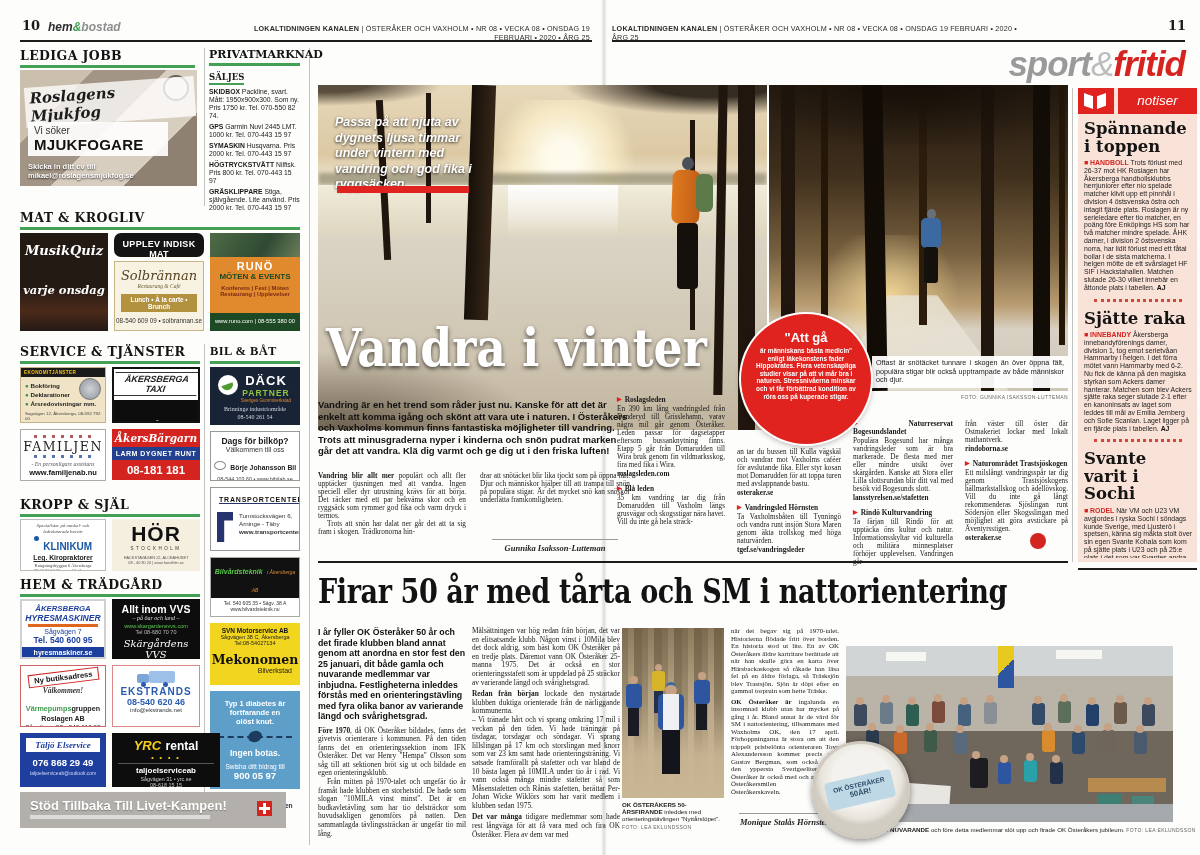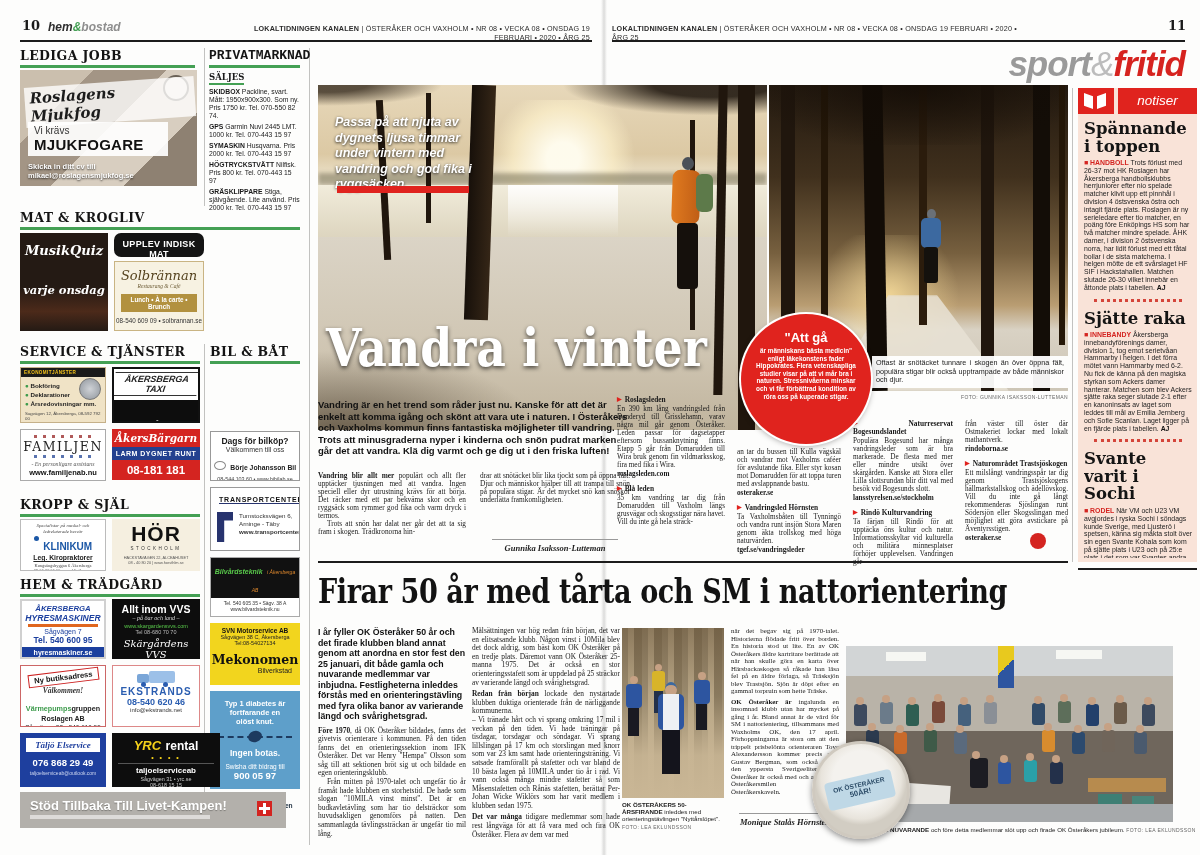--- a/index.html
+++ b/index.html
@@ -3,21 +3,21 @@
 <meta charset="utf-8">
 <style>
   html,body{margin:0;padding:0;background:#e9e9e7;}
   #spread{position:relative;width:1200px;height:855px;background:#fdfdfc;margin:0 auto;overflow:hidden;
           font-family:"Liberation Sans",sans-serif;color:#1a1a1a;}
   .a{position:absolute;}
   .hl{position:absolute;background:#1c1c1c;}
   .vl{position:absolute;background:#c2c2c0;width:1px;}
   .shead{position:absolute;font:bold 12.5px "DejaVu Serif",serif;letter-spacing:.4px;color:#141414;
          border-bottom:3px solid #44a054;padding-bottom:2px;}
-  .shead.sm{font-size:13px;letter-spacing:0;font-family:Liberation Mono, monospace;}
+  .shead.sm{font-size:11px;letter-spacing:0;}
   .ad{position:absolute;overflow:hidden;box-sizing:border-box;}
   .mast{font-size:7.2px;color:#2a2a2a;letter-spacing:.2px;}
   .pageno{font:bold 13px "DejaVu Serif",serif;}
   .vbody{font:7.3px/8px "Liberation Serif",serif;text-align:justify;color:#191919;}
   .ind{text-indent:9px;}
   .lead1{font:bold 9.5px/11.5px "Liberation Sans",sans-serif;color:#111;}
   .fbody{font:7.4px/8.6px "Liberation Serif",serif;text-align:justify;color:#191919;}
   .fbody3{font:6.9px/7.5px "Liberation Serif",serif;text-align:justify;color:#191919;}
   .fact{font:7.2px/8px "Liberation Serif",serif;text-align:justify;color:#191919;}
   .fentry{margin-bottom:7px;}
@@ -68,21 +68,21 @@
   <div class="vl" style="left:1072px;top:88px;height:474px;"></div>
   <div class="a" style="left:601px;top:0;width:6px;height:855px;background:linear-gradient(90deg,transparent,rgba(120,120,120,.25),transparent);"></div>
 
   <div class="shead" style="left:20px;top:48px;width:175px;">LEDIGA JOBB</div>
   <div class="shead sm" style="left:209px;top:48px;width:91px;">PRIVATMARKNAD</div>
 
   <div class="ad" style="left:20px;top:70px;width:177px;height:116px;background:linear-gradient(135deg,#cbbfae 0 25%,#a39585 25% 50%,#d8cec0 50% 75%,#8e8172 75%);">
     <div class="a" style="right:8px;top:5px;width:22px;height:22px;border-radius:50%;background:#e6e0d4;border:2px solid #6a6257;"></div>
     <div class="a" style="left:5px;top:12px;width:160px;background:rgba(255,255,255,.78);transform:rotate(-4deg);padding:2px 5px;font:bold italic 15px 'DejaVu Serif',serif;color:#1c1c1c;">Roslagens Mjukfog</div>
     <div class="a" style="left:8px;top:52px;width:128px;background:rgba(255,255,255,.92);padding:3px 6px;">
-      <div style="font:10px 'Liberation Sans';color:#333;">Vi krävs</div>
+      <div style="font:10px 'Liberation Sans';color:#333;">Vi söker</div>
       <div style="font:800 15px 'Liberation Sans';color:#111;letter-spacing:.3px;">MJUKFOGARE</div>
     </div>
     <div class="a" style="left:8px;top:92px;color:#fff;text-shadow:0 1px 2px rgba(0,0,0,.8);font:bold 7.5px/9px 'Liberation Sans';">
       <div>Skicka in ditt cv till</div>
       <div>mikael@roslagensmjukfog.se</div>
     </div>
   </div>
 
   <div class="a" style="left:209px;top:66px;width:92px;">
     <div style="font:bold 8.5px 'DejaVu Serif',serif;border-bottom:2px solid #44a054;display:inline-block;padding-bottom:1px;margin-bottom:3px;">SÄLJES</div>
@@ -105,23 +105,35 @@
     <div style="font:bold 9px 'Liberation Sans';margin-top:6px;letter-spacing:.3px;">UPPLEV INDISK MAT</div>
   </div>
 
   <div class="ad" style="left:114px;top:261px;width:90px;height:70px;background:#f7f2e2;border:1px solid #c9b483;text-align:center;">
     <div style="font:italic 13px 'DejaVu Serif',serif;color:#55431f;margin-top:6px;">Solbrännan</div>
     <div style="font:italic 5.5px 'Liberation Serif',serif;color:#6b5a34;">Restaurang &amp; Café</div>
     <div style="background:#b2913f;color:#fff;font:bold 6.3px 'Liberation Sans';margin:5px 6px 0;padding:2px 0;">Lunch • À la carte • Brunch</div>
     <div style="font:6.3px 'Liberation Sans';color:#333;margin-top:5px;">08-540 609 09 • solbrannan.se</div>
   </div>
 
+  <div class="ad" style="left:210px;top:233px;width:90px;height:98px;background:#27502c;">
+    <div class="a" style="left:0;top:0;width:90px;height:24px;background:linear-gradient(120deg,#4f6b46,#2e4a32 60%,#6b7d5a);"></div>
+    <div class="a" style="left:0;top:24px;width:90px;height:56px;background:#e0892d;text-align:center;">
+      <div style="font:bold 11px 'Liberation Sans';color:#fff;margin-top:3px;letter-spacing:1px;">RUNÖ</div>
+      <div style="font:bold 8px 'Liberation Sans';color:#1d4a24;">MÖTEN &amp; EVENTS</div>
+      <div style="font:bold 5.8px 'Liberation Sans';color:#7a2a14;margin-top:4px;">Konferens | Fest | Möten</div>
+      <div style="font:bold 5.8px 'Liberation Sans';color:#7a2a14;">Restaurang | Upplevelser</div>
+    </div>
+    <div class="a" style="left:0;top:80px;width:90px;height:18px;background:#1d4a24;text-align:center;">
+      <div style="font:5.8px 'Liberation Sans';color:#fff;margin-top:5px;">www.runo.com  |  08-555 380 00</div>
+    </div>
+  </div>
 
   <div class="shead" style="left:20px;top:344px;width:180px;">SERVICE &amp; TJÄNSTER</div>
-  <div class="shead" style="left:210px;top:344px;width:90px;">BIL &amp; BÅT</div>
+  <div class="shead" style="left:210px;top:344px;width:90px;font-family:Liberation Serif, serif;">BIL &amp; BÅT</div>
 
   <div class="ad" style="left:20px;top:367px;width:86px;height:56px;background:#f0e3c6;border:1px solid #c5b089;">
     <div style="background:#1a1a1a;color:#f4c21a;font:bold 4.6px 'Liberation Sans';padding:2px 3px;letter-spacing:.4px;">EKONOMITJÄNSTER</div>
     <div class="a" style="right:4px;top:10px;width:20px;height:20px;border-radius:50%;background:radial-gradient(#cfd2d6,#8f959c);border:1px solid #777;"></div>
     <div style="font:bold 6.2px/9px 'Liberation Sans';color:#222;margin:4px 0 0 4px;">
       <div><span style="color:#3d9b4c;">●</span> <span>Bokföring</span></div>
       <div><span style="color:#3d9b4c;">●</span> <span>Deklarationer</span></div>
       <div><span style="color:#3d9b4c;">●</span> <span>Årsredovisningar mm.</span></div>
     </div>
     <div style="font:4.4px 'Liberation Sans';color:#444;margin:3px 0 0 4px;">Sågvägen 12, Åkersberga, 08-592 792 00</div>
@@ -144,20 +156,34 @@
     <div style="font:italic 5.8px 'Liberation Serif',serif;color:#555;margin-top:2px;">- En personligare assistans</div>
     <div style="font:bold 7.5px 'Liberation Sans';color:#111;margin-top:1px;">www.familjenab.nu</div>
   </div>
 
   <div class="ad" style="left:112px;top:429px;width:88px;height:52px;text-align:center;">
     <div style="background:#d42420;color:#fff;font:bold italic 10.5px 'DejaVu Serif',serif;padding:3px 0;">ÅkersBärgarn</div>
     <div style="background:#23408f;color:#fff;font:bold 7px 'Liberation Sans';padding:3px 0;letter-spacing:.5px;">LARM DYGNET RUNT</div>
     <div style="background:#d42420;color:#fff;font:bold 11.5px 'Liberation Sans';padding:4px 0;">08-181 181</div>
   </div>
 
+  <div class="ad" style="left:210px;top:367px;width:90px;height:58px;background:#182335;text-align:center;">
+    <div class="a" style="left:8px;top:8px;width:20px;height:20px;border-radius:50%;background:#fff;">
+      <div style="width:12px;height:6px;background:#4d9b2f;border-radius:0 0 10px 10px;margin:9px auto 0;transform:rotate(-20deg);"></div>
+    </div>
+    <div style="margin-left:22px;">
+      <div style="font:800 13px 'Liberation Sans';color:#fff;margin-top:6px;letter-spacing:1px;">DÄCK</div>
+      <div style="font:800 8.5px 'Liberation Sans';color:#8fc43f;letter-spacing:1px;">PARTNER</div>
+      <div style="font:4.5px 'Liberation Sans';color:#e0892d;">Sveriges Gummiverkstad</div>
+    </div>
+    <div style="font:6px/7.5px 'Liberation Serif',serif;color:#cfd6e0;margin-top:3px;">
+      <div>Brinninge industriområde</div>
+      <div>08-540 261 54</div>
+    </div>
+  </div>
 
   <div class="ad" style="left:210px;top:431px;width:90px;height:50px;background:#fff;border:1px solid #999;text-align:center;">
     <div style="font:bold 8.5px 'Liberation Sans';margin-top:4px;">Dags för bilköp?</div>
     <div style="font:7px 'Liberation Sans';color:#333;">Välkommen till oss</div>
     <div style="margin-top:3px;">
       <span style="display:inline-block;width:10px;height:7px;border:1.5px solid #8a8a8a;border-radius:50%;vertical-align:middle;"></span>
       <span style="font:bold 6.8px 'Liberation Sans';color:#222;">Börje Johansson Bil</span>
     </div>
     <div style="font:5.4px 'Liberation Sans';color:#444;margin-top:2px;">08-544 103 60 • www.bjbilab.se</div>
   </div>
@@ -381,21 +407,21 @@
     <div class="fentry">
       <div class="ft">Vandringsled Hörnsten</div>
       <div>Ta Vaxholmsbåten till Tynningö och vandra runt insjön Stora Maren genom äkta trollskog med höga naturvärden.</div>
       <div class="fl">tgef.se/vandringsleder</div>
     </div>
   </div>
   <div class="a fact" style="left:853px;top:420px;width:100px;">
     <div class="fentry">
       <div class="ft">Naturreservat Bogesundslandet</div>
       <div>Populära Bogesund har många vandringsleder som är bra markerade. De flesta med mer eller mindre utsikt över skärgården. Kanske att Stora eller Lilla slottsrundan blir ditt val med besök vid Bogesunds slott.</div>
-      <div class="fl">lansstyrelsen.se/stockholm</div>
+      <div class="fl">lansstyrelsen.se/stafetten</div>
     </div>
     <div class="fentry">
       <div class="ft">Rindö Kulturvandring</div>
       <div>Ta färjan till Rindö för att upptäcka öns kultur och natur. Informationsskyltar vid kulturella och militära minnesplatser förhöjer upplevelsen. Vandringen går</div>
     </div>
   </div>
   <div class="a fact" style="left:965px;top:420px;width:103px;">
     <div class="fentry">
       <div>från väster till öster där Ostmakeriet lockar med lokalt mathantverk.</div>
       <div class="fl">rindoborna.se</div>

